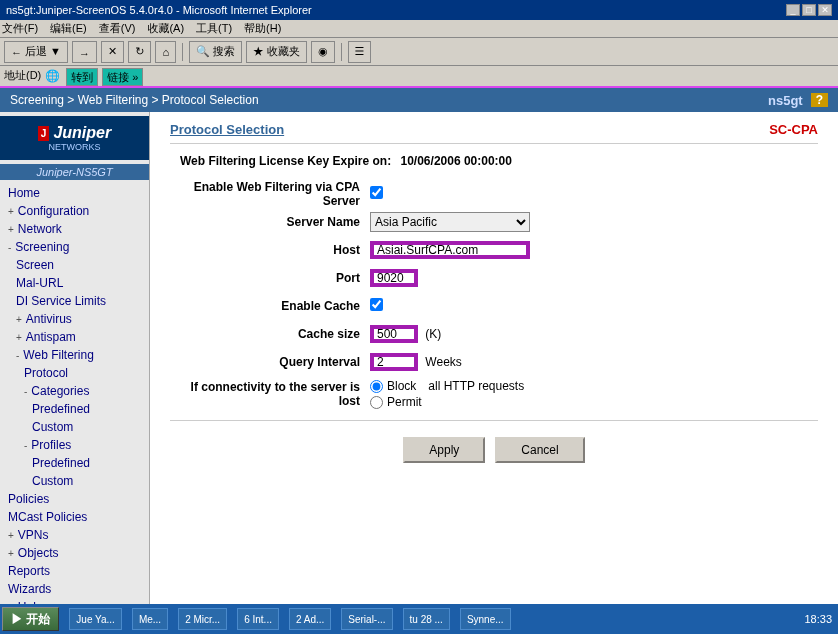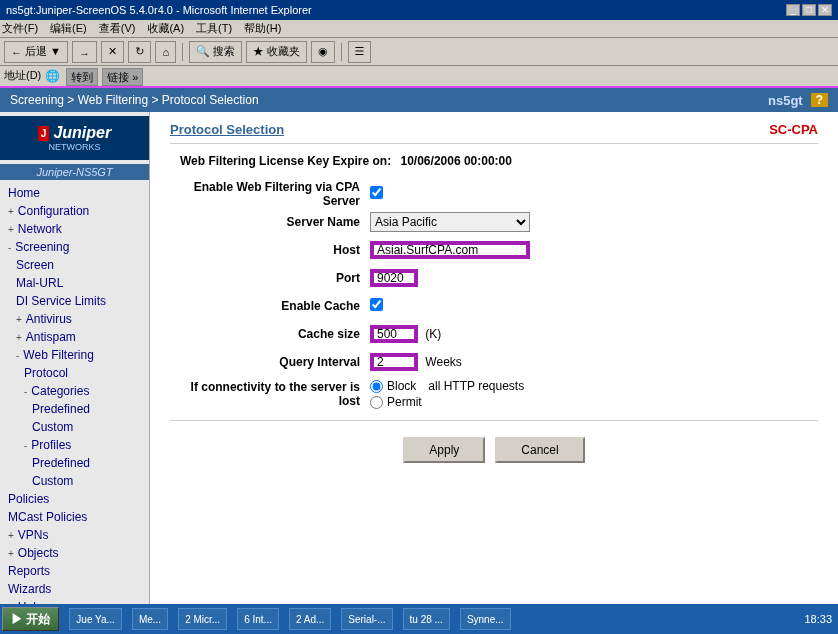--- a/index.html
+++ b/index.html
@@ -16,21 +16,21 @@
 
     
     .toolbar { background: #d4d0c8; padding: 2px 4px; display: flex; align-items: center; gap: 4px; border-bottom: 1px solid #888; height: 28px; }
     .toolbar-btn { background: #d4d0c8; border: 1px solid #888; padding: 2px 6px; font-size: 11px; cursor: pointer; height: 22px; }
     .toolbar-sep { width: 1px; background: #888; height: 18px; margin: 0 2px; }
 
     
     .address-bar { background: #d4d0c8; padding: 2px 4px; display: flex; gap: 4px; border-bottom: 2px solid #d946ef; height: 22px; }
     .address-label { font-size: 11px; }
     .address-input { flex: 1; height: 18px; border: 1px inset #888; font-size: 11px; padding: 0 2px; }
-    .address-go-btn { background: #a3a3a3; border: 1px solid #888; font-size: 11px; padding: 0 4px; height: 18px; cursor: pointer; }
+    .address-go-btn { background: #14b8a6; border: 1px solid #888; font-size: 11px; padding: 0 4px; height: 18px; cursor: pointer; }
 
     
     .nav-header { background: #336699; color: white; padding: 4px 10px; display: flex; justify-content: space-between; align-items: center; height: 24px; font-size: 12px; }
 
     
     .main-layout { display: flex; height: calc(634px - 20px - 18px - 28px - 22px - 24px - 18px); }
 
     
     .sidebar { width: 150px; background: #e8e8e8; border-right: 1px solid #aaa; overflow-y: auto; padding-top: 4px; flex-shrink: 0; }
     .sidebar-logo { background: #003366; padding: 8px; display: flex; flex-direction: column; align-items: center; margin-bottom: 4px; }

